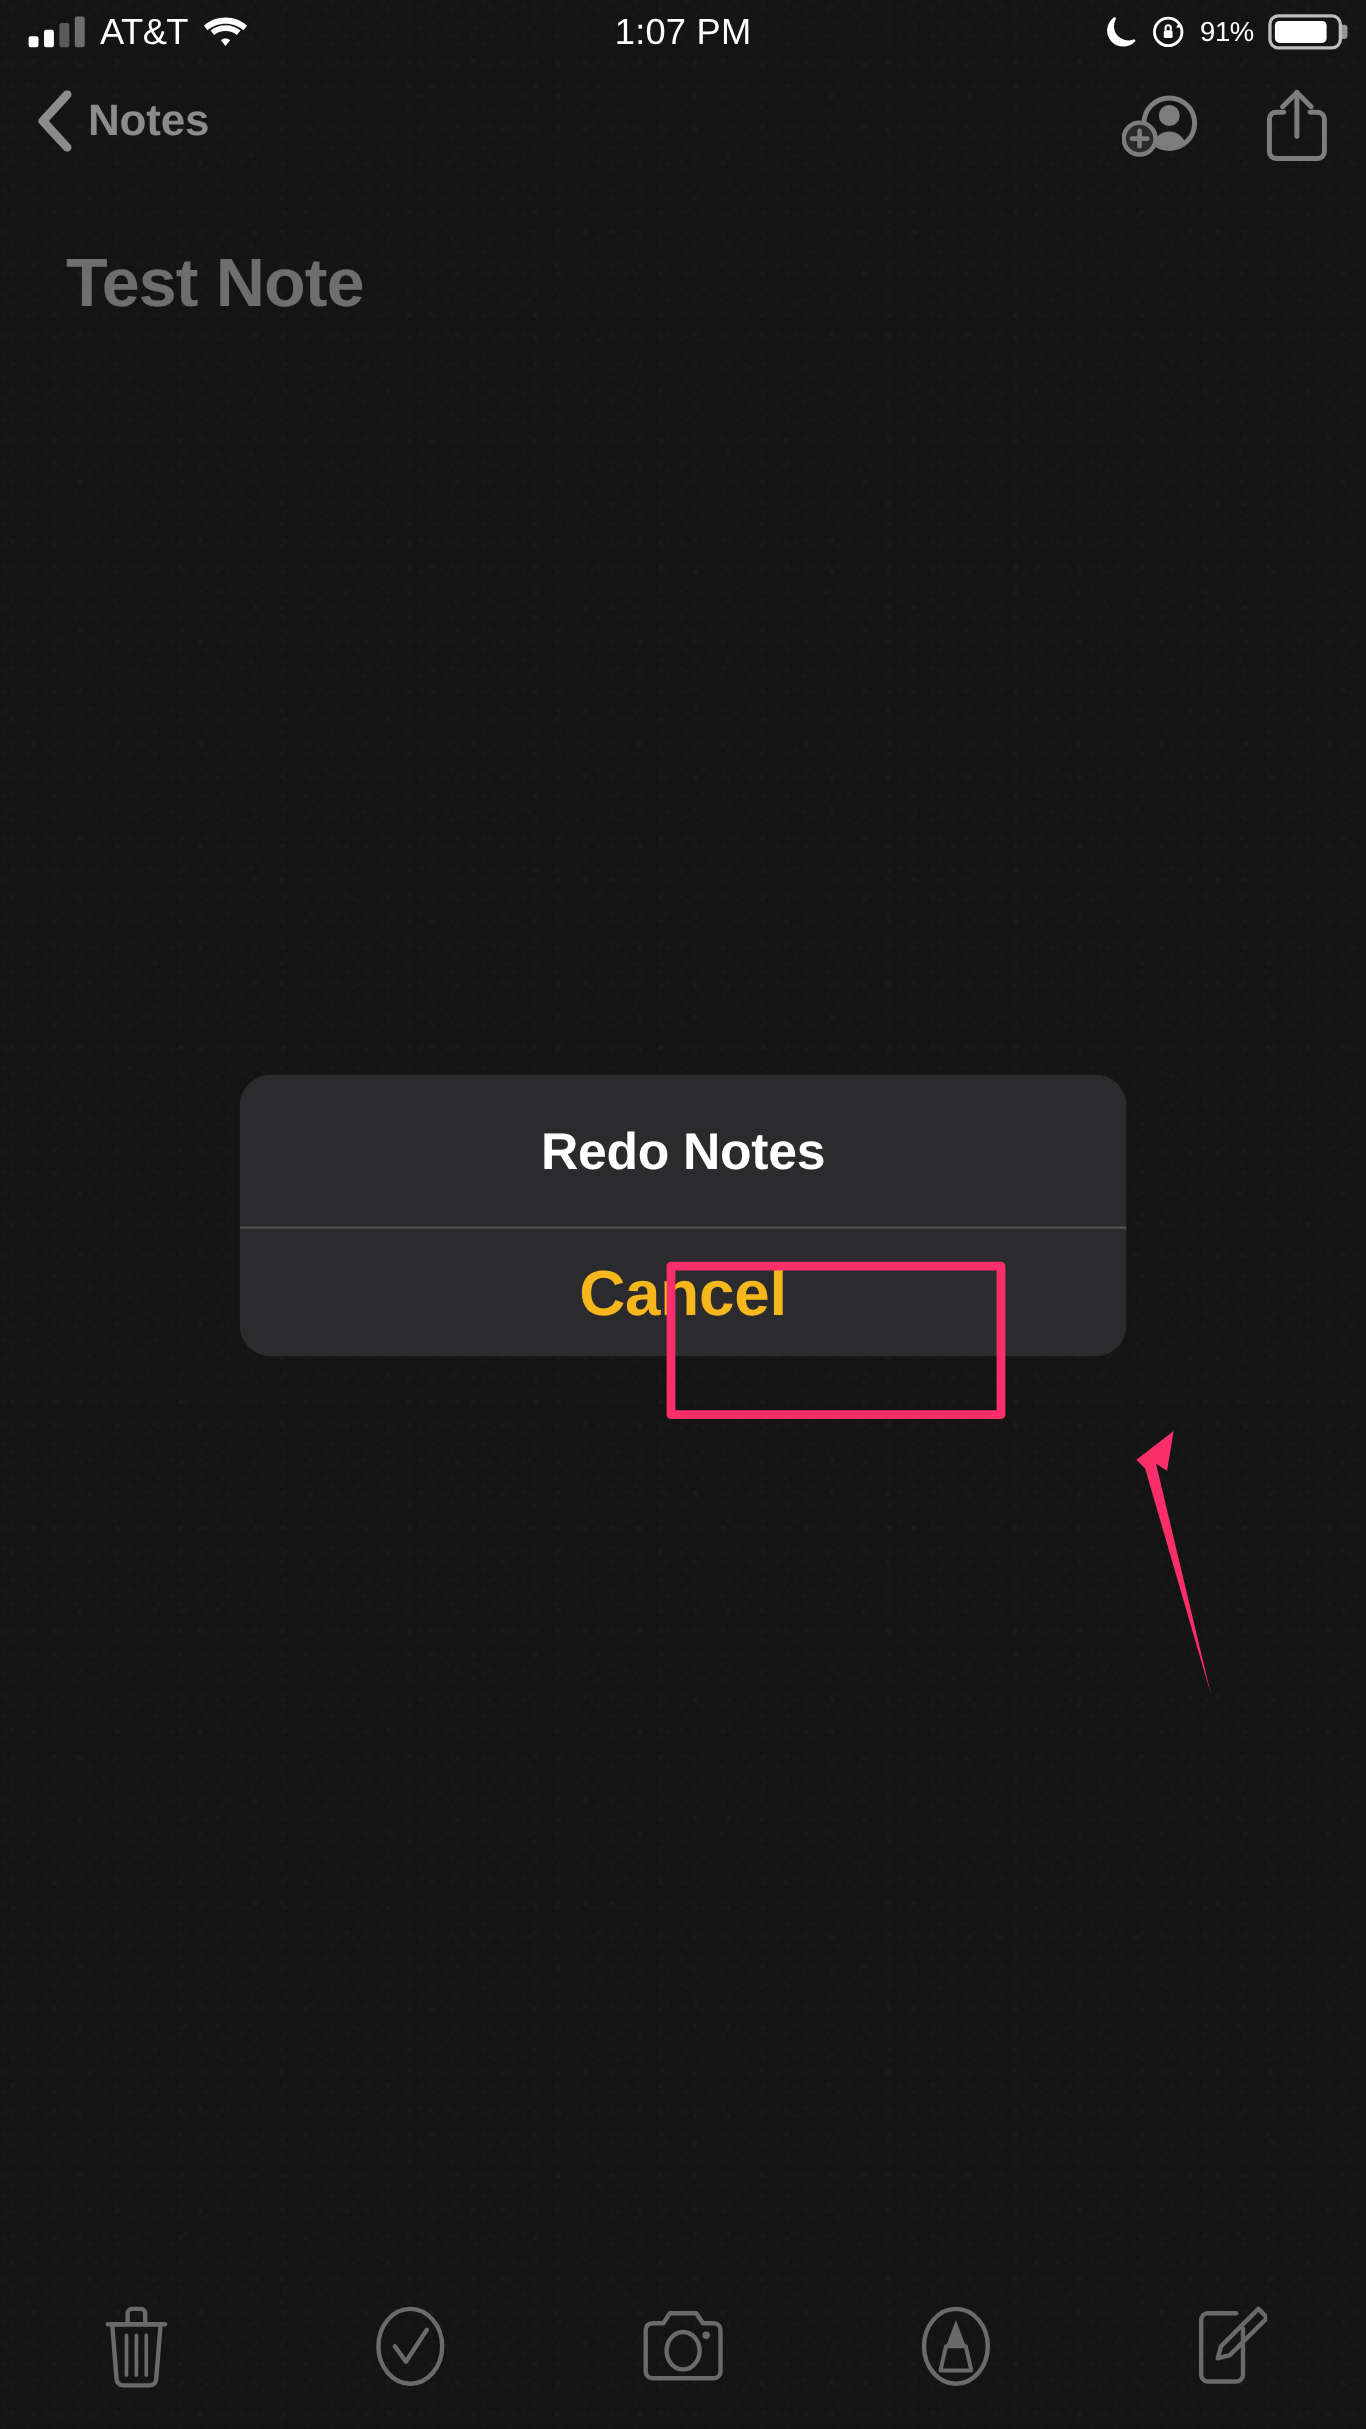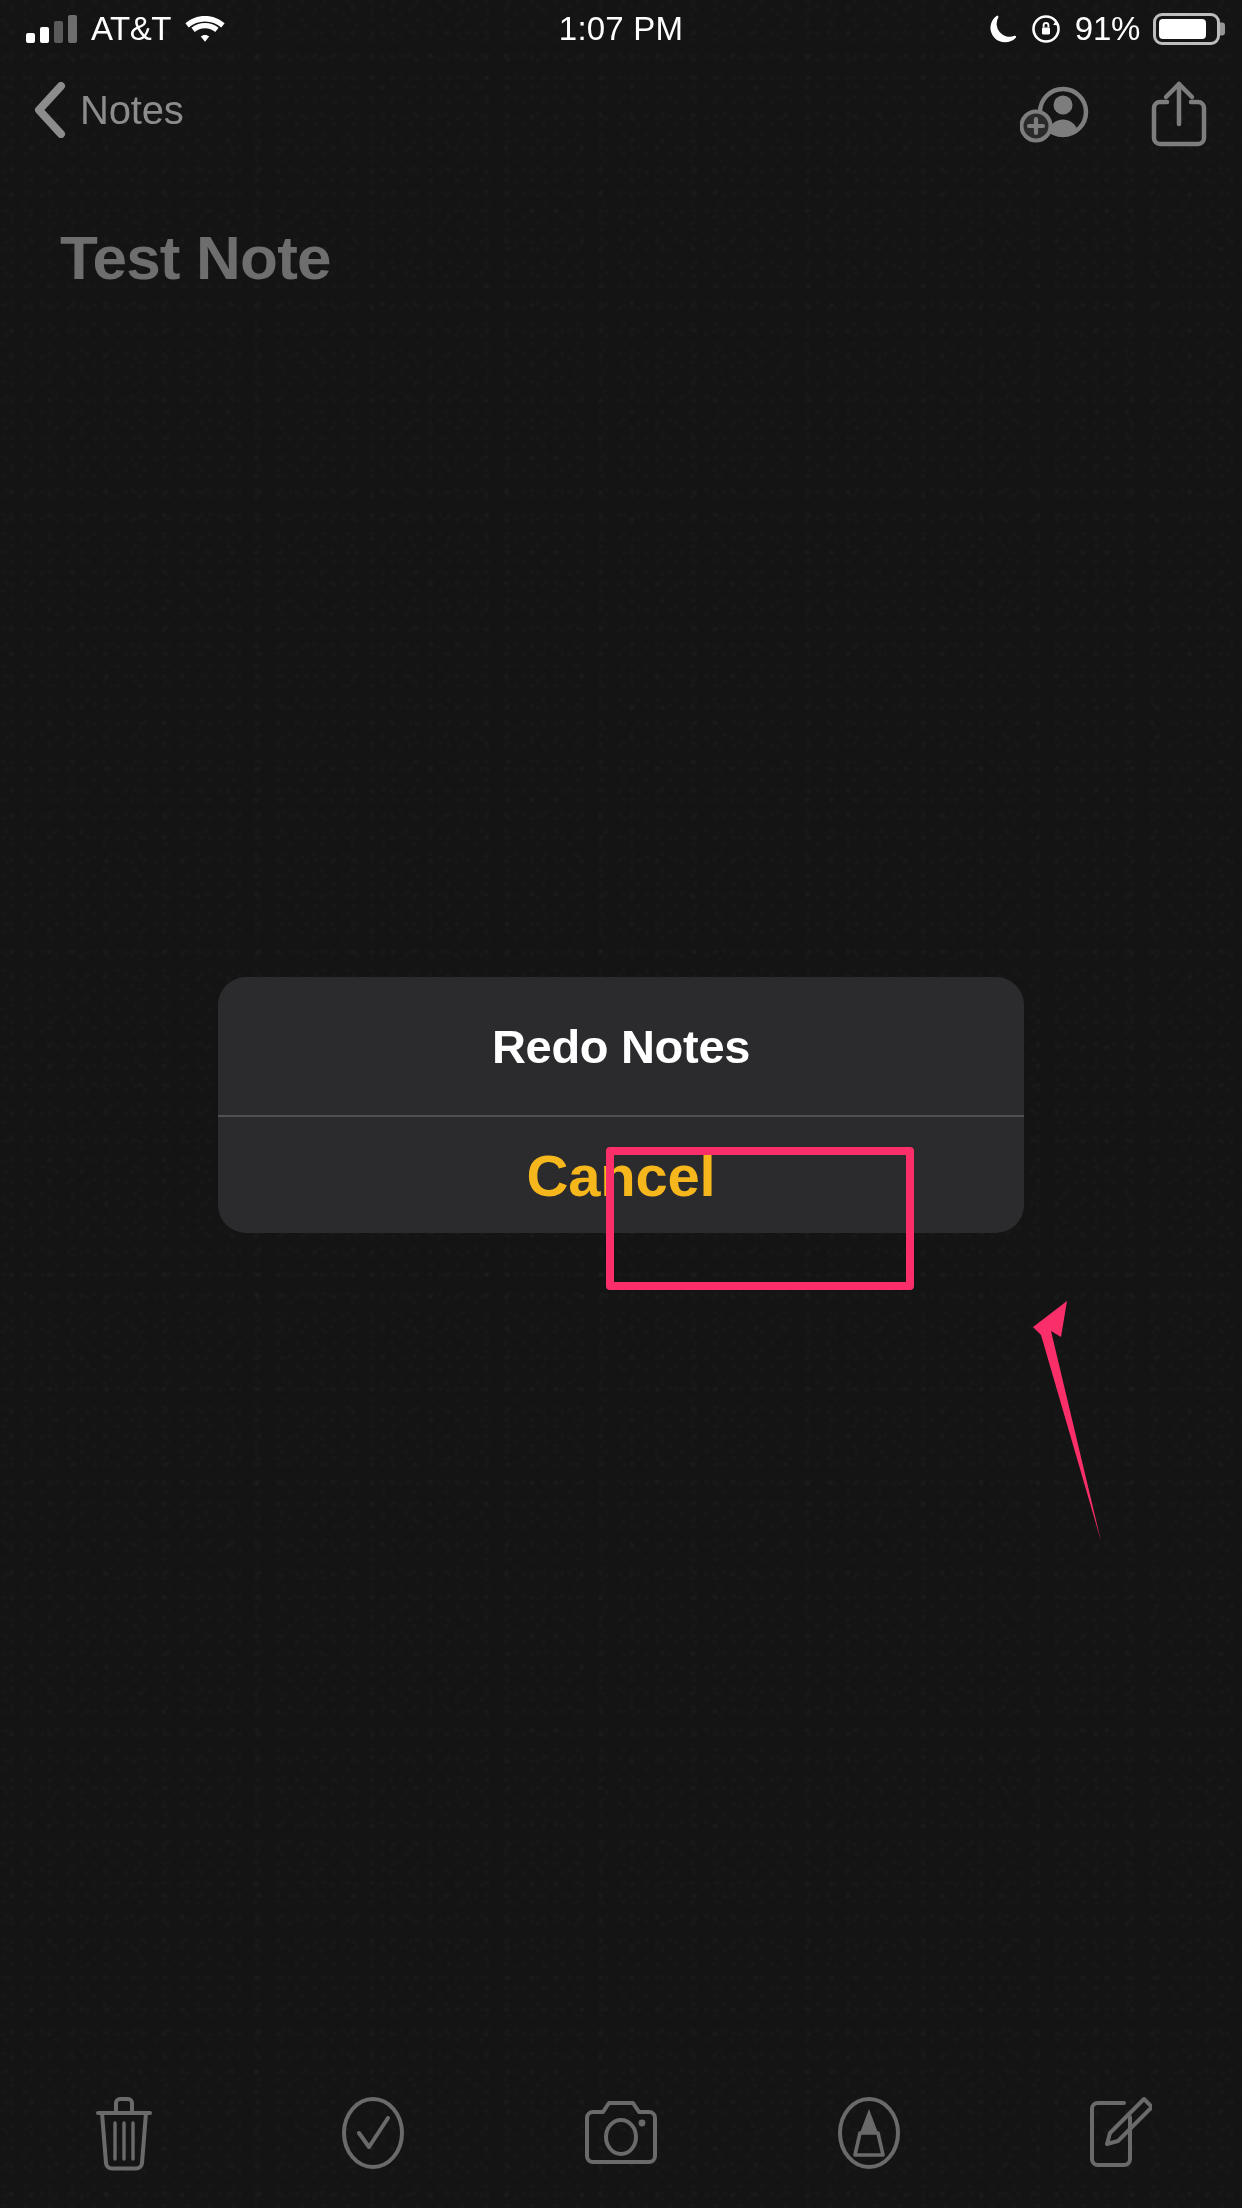--- a/index.html
+++ b/index.html
@@ -38,21 +38,21 @@
   .signal-bars i.b4 { height:28px; background:#6d6d6d; }
   .carrier { font-size:33px; letter-spacing:-.5px; line-height:32px; font-weight:400; }
   .wifi { width:40px; height:30px; position:relative; }
   .wifi svg { display:block; }
   .sb-center {
     position:absolute; left:0; width:1242px; text-align:center;
     font-size:33px; font-weight:400; letter-spacing:.2px;
   }
   .sb-right { position:absolute; right:22px; display:flex; align-items:center; gap:13px; }
   .moon svg, .rot svg { display:block; }
-  .batt-pct { font-size:33px; font-weight:500; letter-spacing:-.3px; }
+  .batt-pct { font-size:25px; font-weight:500; letter-spacing:-.3px; }
   .battery {
     position:relative; width:67px; height:32px;
     border:3px solid rgba(255,255,255,.72); border-radius:9px;
     display:flex; align-items:center; padding:3px;
   }
   .battery .fill { height:100%; background:#ffffff; border-radius:4px; }
   .battery .nub {
     position:absolute; right:-8px; top:50%; transform:translateY(-50%);
     width:5px; height:13px; border-radius:0 3px 3px 0;
     background:rgba(255,255,255,.55);
@@ -61,21 +61,21 @@
   
   #nav-bar {
     position:absolute; top:58px; left:0; width:1242px; height:110px;
   }
   #back-button {
     position:absolute; left:32px; top:24px;
     display:flex; align-items:center; gap:14px;
     color:#8c8c8c;
   }
   #back-button .chev svg { display:block; }
-  #back-label { font-size:40px; font-weight:400; letter-spacing:-.2px; color:#8c8c8c; }
+  #back-label { font-size:40px; font-weight:700; letter-spacing:-.2px; color:#8c8c8c; }
   #nav-actions { position:absolute; right:34px; top:22px; display:flex; align-items:center; gap:58px; }
   #nav-actions .navicon { opacity:1; }
   #nav-actions svg { display:block; }
 
   
   #note-title {
     position:absolute; left:60px; top:222px;
     font-size:62px; font-weight:700; letter-spacing:-.8px;
     color:#6e6e6e;
   }

